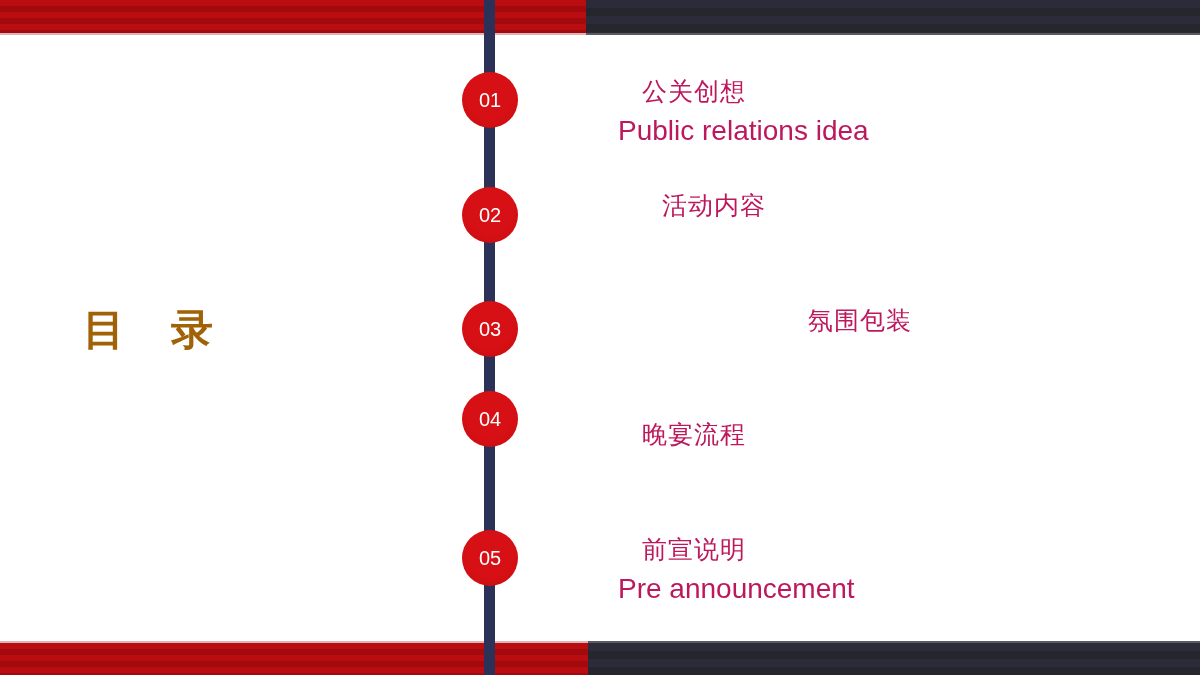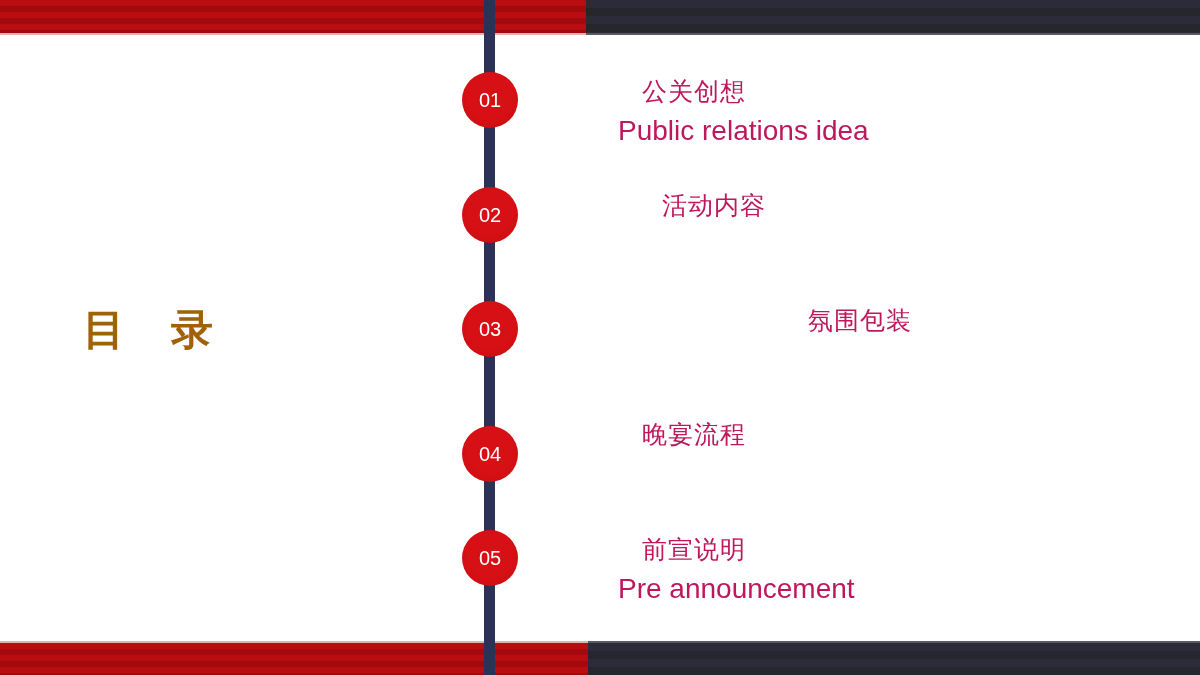--- a/index.html
+++ b/index.html
@@ -48,21 +48,21 @@
 
   
   .num-circle{
     position:absolute;left:462px;
     width:56px;height:56px;border-radius:50%;
     background:radial-gradient(circle at 50% 42%, #d61014 55%, #c70c10 100%);
     color:#ffffff;font-size:20px;
     display:flex;align-items:center;justify-content:center;
     z-index:3;
   }
-  .c1{top:72px;} .c2{top:187px;} .c3{top:301px;} .c4{top:426px;} .c5{top:530px;}
+  .c1{top:72px;} .c2{top:187px;} .c3{top:301px;} .c4{top:391px;} .c5{top:530px;}
 
   
   .toc-item{
     position:absolute;left:618px;width:460px;
     color:#be185d;z-index:3;
   }
   .t1{top:74px;} .t2{top:188px;margin-left:20px;} .t3{top:303px;text-align:center;} .t4{top:417px;} .t5{top:532px;}
   .toc-zh{
     display:block;
     padding-left:24px;

